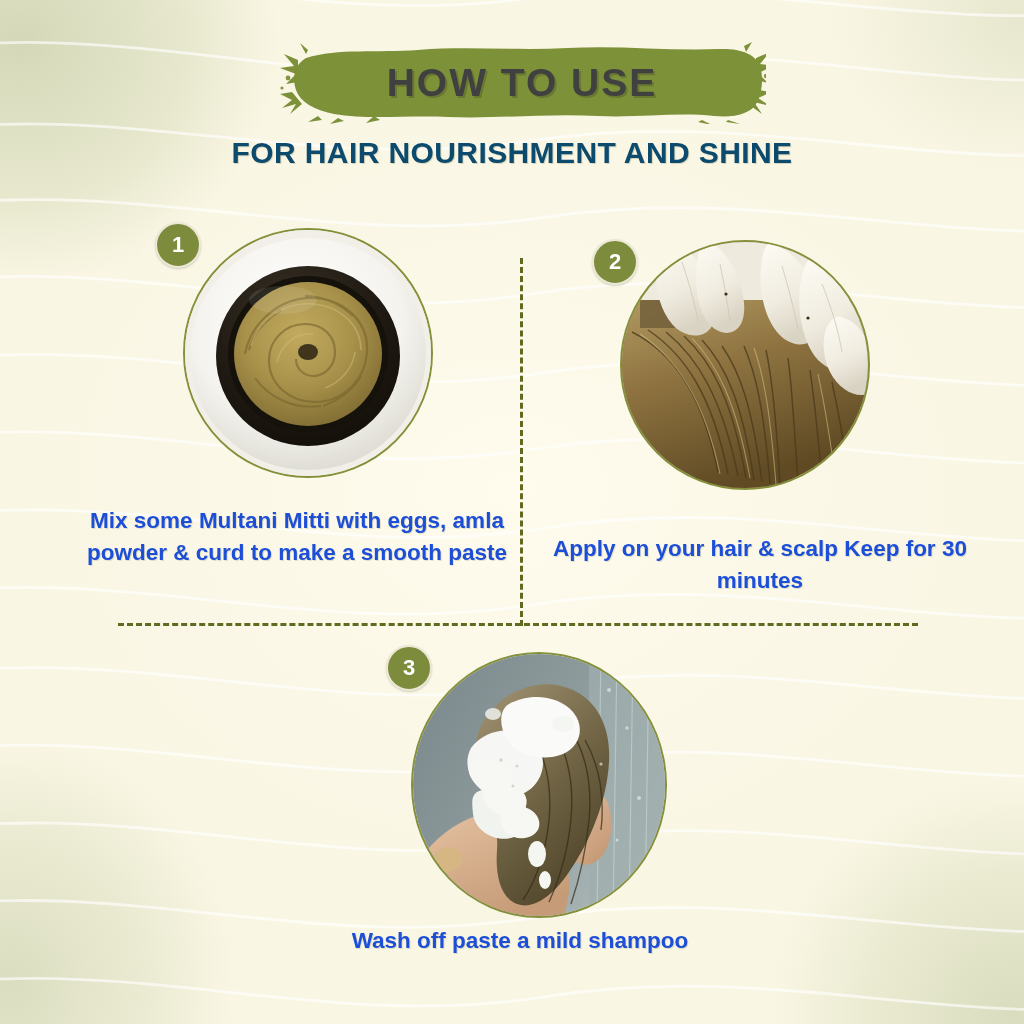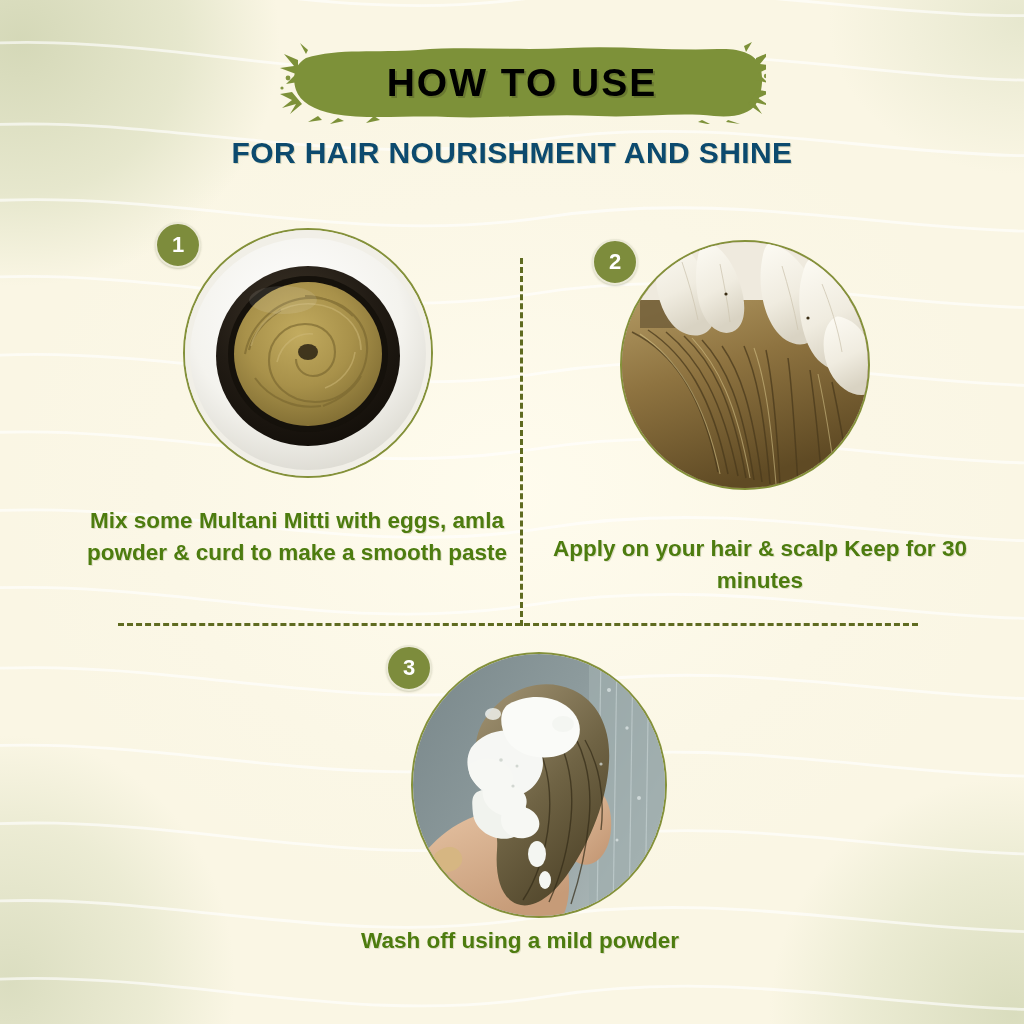--- a/index.html
+++ b/index.html
@@ -64,21 +64,21 @@
   }
   .brush-title {
     position: absolute;
     left: 278px;
     top: 42px;
     width: 488px;
     height: 82px;
     display: flex;
     align-items: center;
     justify-content: center;
-    color: #000000;
+    color: #404040;
     font-size: 39px;
     font-weight: bold;
     letter-spacing: 2.0px;
     text-shadow: 2px 2px 0 rgba(60,62,30,0.30);
     white-space: nowrap;
   }
   .subtitle {
     position: absolute;
     left: 0;
     top: 136px;
@@ -131,21 +131,21 @@
     display: flex;
     align-items: center;
     justify-content: center;
     z-index: 5;
     box-shadow: 0 1px 2px rgba(80,85,40,0.25);
   }
 
   .caption {
     position: absolute;
     text-align: center;
-    color: #4d7c0f;
+    color: #1d4ed8;
     font-size: 22.5px;
     font-weight: bold;
     line-height: 1.40;
     text-shadow: 1px 1px 0 rgba(90,100,40,0.18);
   }
 
   
   #step1-circle { left: 183px; top: 228px; width: 246px; height: 246px; }
   #step1-badge  { left: 155px; top: 222px; }
   #step1-caption{ left: 62px;  top: 505px; width: 470px; }
@@ -402,15 +402,15 @@
         <circle cx="196" cy="36" r="2"></circle>
         <circle cx="214" cy="74" r="1.7"></circle>
         <circle cx="188" cy="110" r="1.6"></circle>
         <circle cx="226" cy="144" r="2"></circle>
         <circle cx="204" cy="186" r="1.5"></circle>
         <circle cx="234" cy="214" r="1.8"></circle>
       </g>
     </svg>
   </div>
   <div class="badge" id="step3-badge">3</div>
-  <div class="caption" id="step3-caption">Wash off using a mild powder</div>
+  <div class="caption" id="step3-caption">Wash off paste a mild shampoo</div>
 
 </div>
 
 </body></html>

